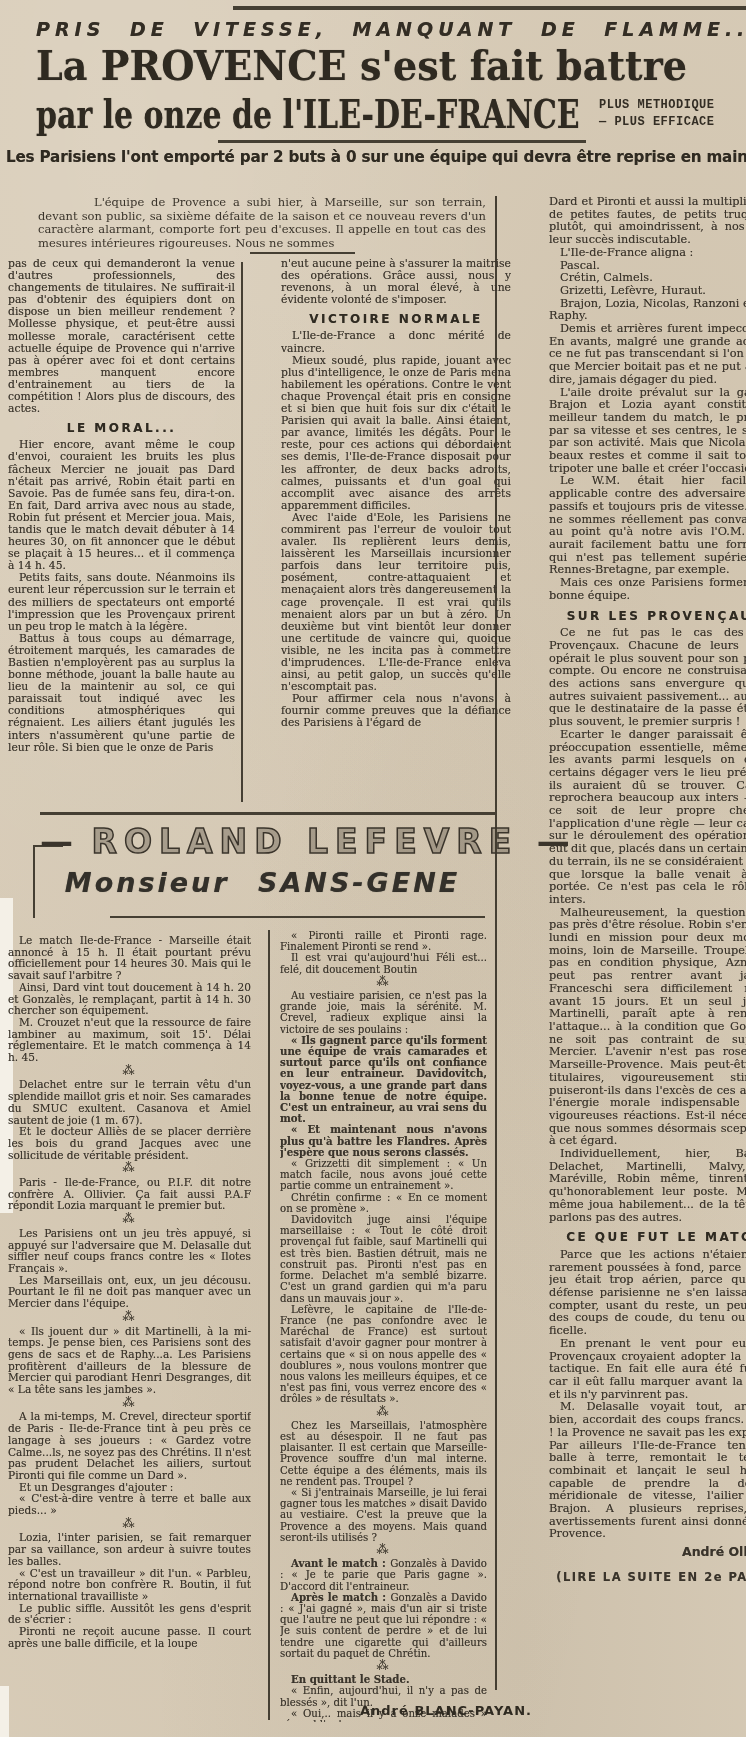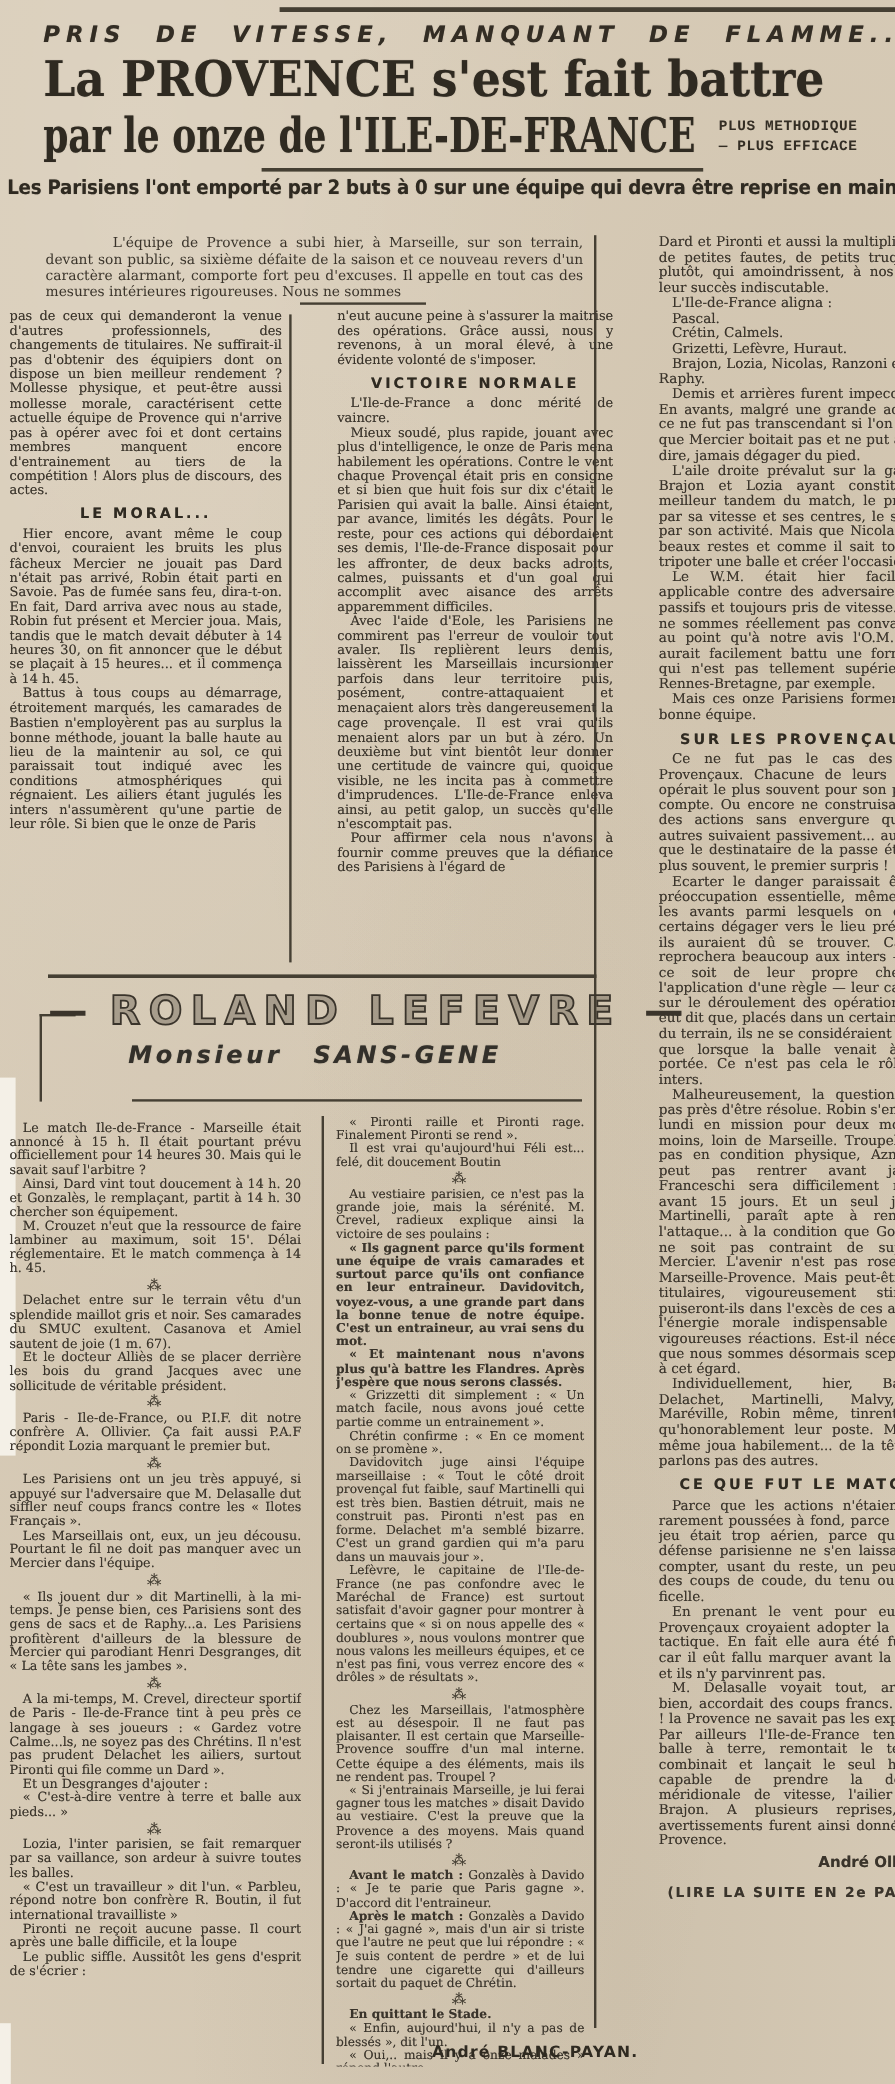--- a/index.html
+++ b/index.html
@@ -84,21 +84,21 @@
     font-family:"DejaVu Sans", sans-serif; font-weight:bold;
     font-size:33px; letter-spacing:7px; white-space:nowrap; color:#3a342b;
   }
   .box-title .outline {
     color:rgba(58,52,43,0.30);
     -webkit-text-stroke:1.5px #3a342b;
   }
   .box-dash { letter-spacing:0; color:#3a342b; }
   .box-subtitle {
     margin-top:6px; font-family:"DejaVu Sans", sans-serif; font-weight:bold; font-style:italic;
-    font-size:20px; letter-spacing:3px; word-spacing:16px; color:#33302a; white-space:nowrap;
+    font-size:27px; letter-spacing:3px; word-spacing:16px; color:#33302a; white-space:nowrap;
     text-shadow:0 0 0.8px rgba(51,48,42,0.6);
   }
   .sig-blancpayan {
     position:absolute; top:1703px; left:360px; width:220px;
     font-family:"DejaVu Sans", sans-serif; font-weight:bold; font-size:13px; letter-spacing:1px;
     color:#2f2a21;
   }
 </style>
 </head>
 <body>
@@ -125,20 +125,21 @@
     <div>PLUS METHODIQUE</div>
     <div>— PLUS EFFICACE</div>
   </div>
   <div class="subhead">Les Parisiens l'ont emporté par 2 buts à 0 sur une équipe qui devra être reprise en mains</div>
 
   <div class="lead">L'équipe de Provence a subi hier, à Marseille, sur son terrain, devant son public, sa sixième défaite de la saison et ce nouveau revers d'un caractère alarmant, comporte fort peu d'excuses. Il appelle en tout cas des mesures intérieures rigoureuses. Nous ne sommes</div>
   <div class="col col1">
       <div class="blk blk-cont">pas de ceux qui demanderont la venue d'autres professionnels, des changements de titulaires. Ne suffirait-il pas d'obtenir des équipiers dont on dispose un bien meilleur rendement ? Mollesse physique, et peut-être aussi mollesse morale, caractérisent cette actuelle équipe de Provence qui n'arrive pas à opérer avec foi et dont certains membres manquent encore d'entrainement au tiers de la compétition ! Alors plus de discours, des actes.</div>
       <div class="blk blk-crosshead">LE MORAL...</div>
       <div class="blk blk-p">Hier encore, avant même le coup d'envoi, couraient les bruits les plus fâcheux Mercier ne jouait pas Dard n'était pas arrivé, Robin était parti en Savoie. Pas de fumée sans feu, dira-t-on. En fait, Dard arriva avec nous au stade, Robin fut présent et Mercier joua. Mais, tandis que le match devait débuter à 14 heures 30, on fit annoncer que le début se plaçait à 15 heures... et il commença à 14 h. 45.</div>
+      <div class="blk blk-p">Petits faits, sans doute. Néanmoins ils eurent leur répercussion sur le terrain et des milliers de spectateurs ont emporté l'impression que les Provençaux prirent un peu trop le match à la légère.</div>
       <div class="blk blk-p">Battus à tous coups au démarrage, étroitement marqués, les camarades de Bastien n'employèrent pas au surplus la bonne méthode, jouant la balle haute au lieu de la maintenir au sol, ce qui paraissait tout indiqué avec les conditions atmosphériques qui régnaient. Les ailiers étant jugulés les inters n'assumèrent qu'une partie de leur rôle. Si bien que le onze de Paris</div>
     </div>
   <div class="col col2">
       <div class="blk blk-cont">n'eut aucune peine à s'assurer la maitrise des opérations. Grâce aussi, nous y revenons, à un moral élevé, à une évidente volonté de s'imposer.</div>
       <div class="blk blk-crosshead">VICTOIRE NORMALE</div>
       <div class="blk blk-p">L'Ile-de-France a donc mérité de vaincre.</div>
       <div class="blk blk-p">Mieux soudé, plus rapide, jouant avec plus d'intelligence, le onze de Paris mena habilement les opérations. Contre le vent chaque Provençal était pris en consigne et si bien que huit fois sur dix c'était le Parisien qui avait la balle. Ainsi étaient, par avance, limités les dégâts. Pour le reste, pour ces actions qui débordaient ses demis, l'Ile-de-France disposait pour les affronter, de deux backs adroits, calmes, puissants et d'un goal qui accomplit avec aisance des arrêts apparemment difficiles.</div>
       <div class="blk blk-p">Avec l'aide d'Eole, les Parisiens ne commirent pas l'erreur de vouloir tout avaler. Ils replièrent leurs demis, laissèrent les Marseillais incursionner parfois dans leur territoire puis, posément, contre-attaquaient et menaçaient alors très dangereusement la cage provençale. Il est vrai qu'ils menaient alors par un but à zéro. Un deuxième but vint bientôt leur donner une certitude de vaincre qui, quoique visible, ne les incita pas à commettre d'imprudences. L'Ile-de-France enleva ainsi, au petit galop, un succès qu'elle n'escomptait pas.</div>
       <div class="blk blk-p">Pour affirmer cela nous n'avons à fournir comme preuves que la défiance des Parisiens à l'égard de</div>
     </div>
@@ -189,22 +190,22 @@
       <div class="blk blk-p">Les Marseillais ont, eux, un jeu décousu. Pourtant le fil ne doit pas manquer avec un Mercier dans l'équipe.</div>
       <div class="blk blk-sep">⁂</div>
       <div class="blk blk-p">« Ils jouent dur » dit Martinelli, à la mi-temps. Je pense bien, ces Parisiens sont des gens de sacs et de Raphy...a. Les Parisiens profitèrent d'ailleurs de la blessure de Mercier qui parodiant Henri Desgranges, dit « La tête sans les jambes ».</div>
       <div class="blk blk-sep">⁂</div>
       <div class="blk blk-p">A la mi-temps, M. Crevel, directeur sportif de Paris - Ile-de-France tint à peu près ce langage à ses joueurs : « Gardez votre Calme...ls, ne soyez pas des Chrétins. Il n'est pas prudent Delachet les ailiers, surtout Pironti qui file comme un Dard ».</div>
       <div class="blk blk-p">Et un Desgranges d'ajouter :</div>
       <div class="blk blk-p">« C'est-à-dire ventre à terre et balle aux pieds... »</div>
       <div class="blk blk-sep">⁂</div>
       <div class="blk blk-p">Lozia, l'inter parisien, se fait remarquer par sa vaillance, son ardeur à suivre toutes les balles.</div>
       <div class="blk blk-p">« C'est un travailleur » dit l'un. « Parbleu, répond notre bon confrère R. Boutin, il fut international travailliste »</div>
+      <div class="blk blk-p">Le public siffle. Aussitôt les gens d'esprit de s'écrier :</div>
       <div class="blk blk-p">Pironti ne reçoit aucune passe. Il court après une balle difficile, et la loupe</div>
-      <div class="blk blk-p">Le public siffle. Aussitôt les gens d'esprit de s'écrier :</div>
     </div>
   <div class="col colB">
       <div class="blk blk-p">« Pironti raille et Pironti rage. Finalement Pironti se rend ».</div>
       <div class="blk blk-p">Il est vrai qu'aujourd'hui Féli est... felé, dit doucement Boutin</div>
       <div class="blk blk-sep">⁂</div>
       <div class="blk blk-p">Au vestiaire parisien, ce n'est pas la grande joie, mais la sérénité. M. Crevel, radieux explique ainsi la victoire de ses poulains :</div>
       <div class="blk blk-pb">« Ils gagnent parce qu'ils forment une équipe de vrais camarades et surtout parce qu'ils ont confiance en leur entraineur. Davidovitch, voyez-vous, a une grande part dans la bonne tenue de notre équipe. C'est un entraineur, au vrai sens du mot.</div>
       <div class="blk blk-pb">« Et maintenant nous n'avons plus qu'à battre les Flandres. Après j'espère que nous serons classés.</div>
       <div class="blk blk-p">« Grizzetti dit simplement : « Un match facile, nous avons joué cette partie comme un entrainement ».</div>
       <div class="blk blk-p">Chrétin confirme : « En ce moment on se promène ».</div>

